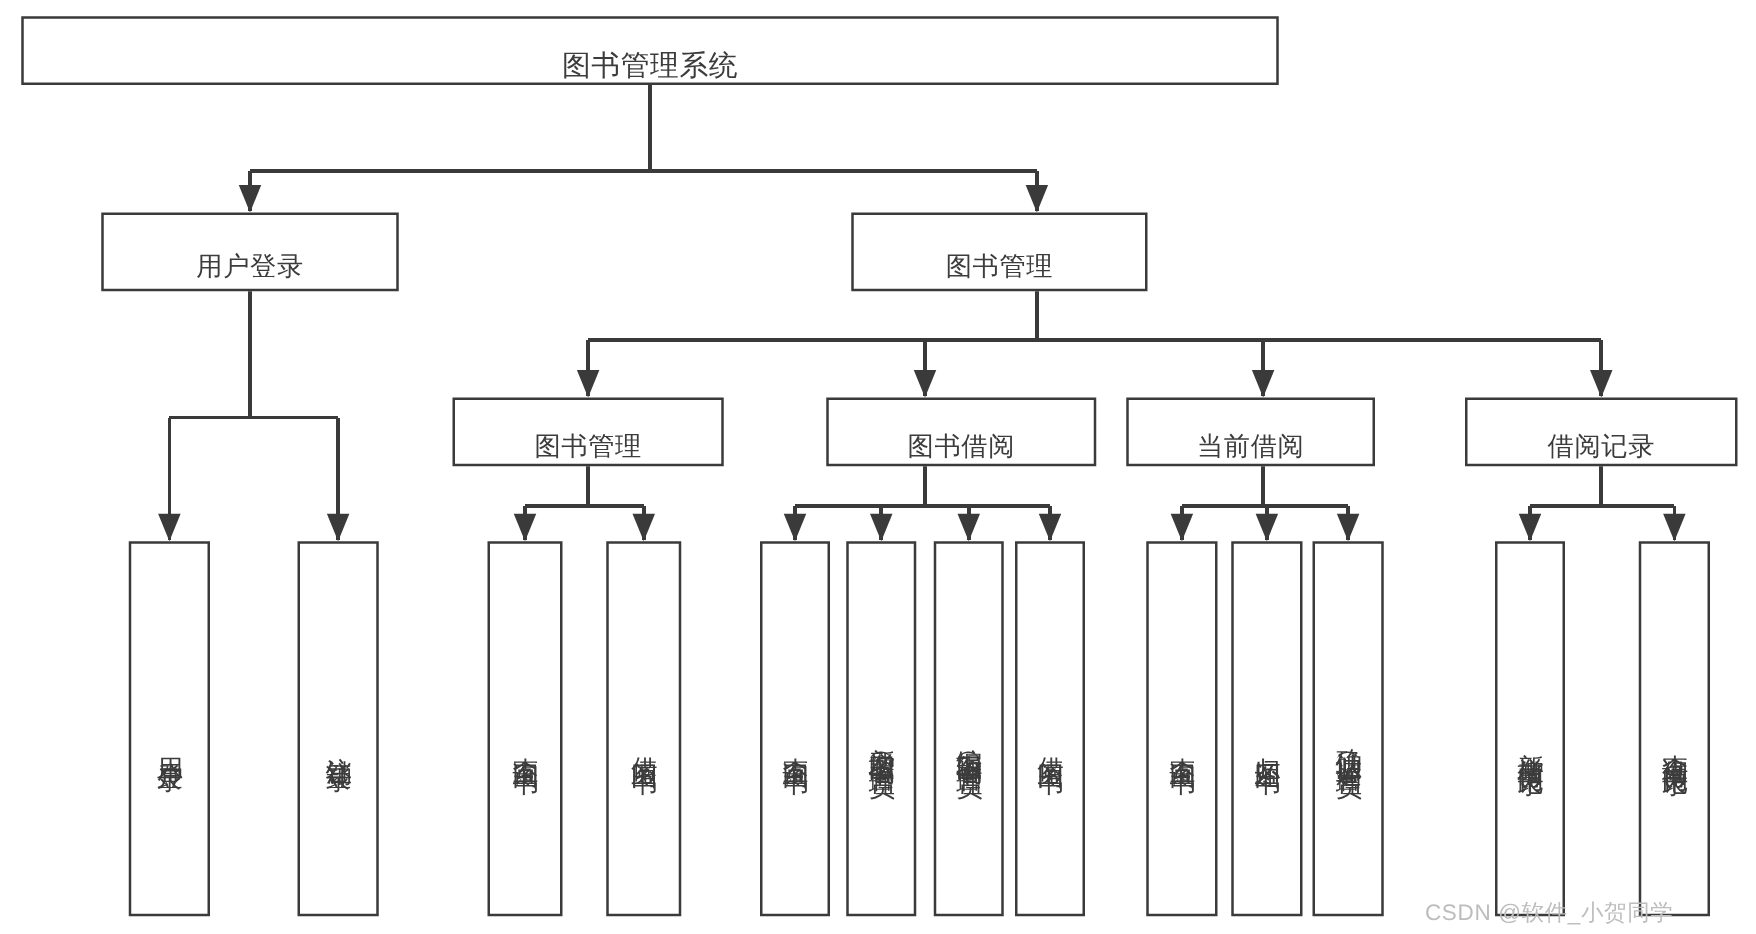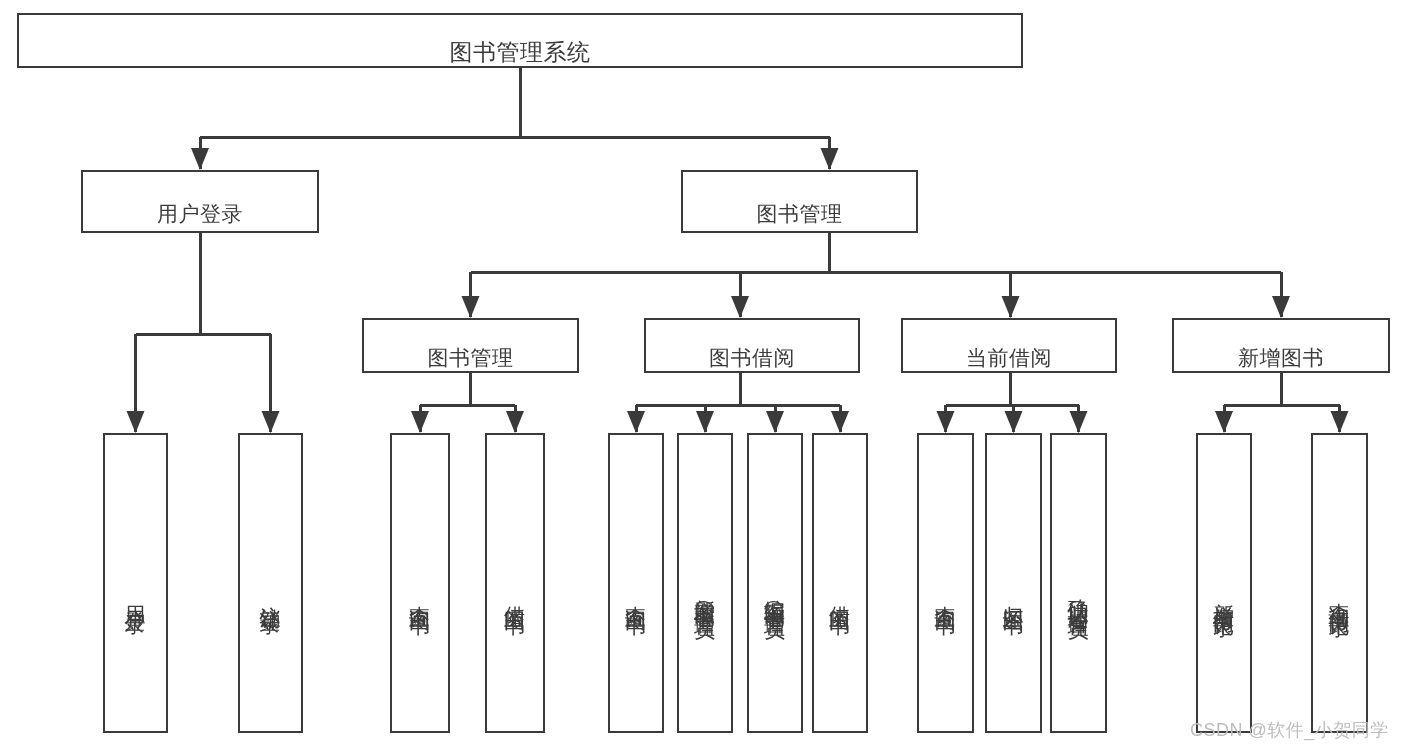--- a/index.html
+++ b/index.html
@@ -133,28 +133,28 @@
       </div>
       <div class="node horizontal" style="left: 81px; top: 170px; width: 238px; height: 63px; border-color: rgb(58, 58, 58); background: rgb(255, 255, 255); color: rgb(60, 60, 60);">
         <span class="label">用户登录</span>
       </div>
       <div class="node horizontal" style="left: 681px; top: 170px; width: 237px; height: 63px; border-color: rgb(58, 58, 58); background: rgb(255, 255, 255); color: rgb(60, 60, 60);">
         <span class="label">图书管理</span>
       </div>
       <div class="node horizontal" style="left: 362px; top: 318px; width: 217px; height: 55px; border-color: rgb(58, 58, 58); background: rgb(255, 255, 255); color: rgb(60, 60, 60);">
         <span class="label">图书管理</span>
       </div>
-      <div class="node horizontal" style="left: 644px; top: 318px; width: 216px; height: 55px; border-color: rgb(58, 58, 58); background: rgb(255, 255, 255); color: rgb(60, 60, 60);">
+      <div class="node horizontal" style="left: 661px; top: 318px; width: 216px; height: 55px; border-color: rgb(58, 58, 58); background: rgb(255, 255, 255); color: rgb(60, 60, 60);">
         <span class="label">图书借阅</span>
       </div>
-      <div class="node horizontal" style="left: 901px; top: 318px; width: 216px; height: 55px; border-color: rgb(58, 58, 58); background: rgb(255, 255, 255); color: rgb(60, 60, 60);">
+      <div class="node horizontal" style="left: 901px; top: 318px; width: 199px; height: 55px; border-color: rgb(58, 58, 58); background: rgb(255, 255, 255); color: rgb(60, 60, 60);">
         <span class="label">当前借阅</span>
       </div>
       <div class="node horizontal" style="left: 1172px; top: 318px; width: 218px; height: 55px; border-color: rgb(58, 58, 58); background: rgb(255, 255, 255); color: rgb(60, 60, 60);">
-        <span class="label">新增图书</span>
+        <span class="label">借阅记录</span>
       </div>
       <div class="node vertical" style="left: 103px; top: 433px; width: 65px; height: 300px; border-color: rgb(58, 58, 58); background: rgb(255, 255, 255); color: rgb(60, 60, 60);">
         <span class="label">用户登录</span>
       </div>
       <div class="node vertical" style="left: 238px; top: 433px; width: 65px; height: 300px; border-color: rgb(58, 58, 58); background: rgb(255, 255, 255); color: rgb(60, 60, 60);">
         <span class="label">注销登录</span>
       </div>
       <div class="node vertical" style="left: 390px; top: 433px; width: 60px; height: 300px; border-color: rgb(58, 58, 58); background: rgb(255, 255, 255); color: rgb(60, 60, 60);">
         <span class="label">查询图书</span>
       </div>
@@ -182,14 +182,14 @@
       <div class="node vertical" style="left: 1050px; top: 433px; width: 57px; height: 300px; border-color: rgb(58, 58, 58); background: rgb(255, 255, 255); color: rgb(60, 60, 60);">
         <span class="label">确认归还（管理员）</span>
       </div>
       <div class="node vertical" style="left: 1196px; top: 433px; width: 56px; height: 300px; border-color: rgb(58, 58, 58); background: rgb(255, 255, 255); color: rgb(60, 60, 60);">
         <span class="label">新增借阅记录</span>
       </div>
       <div class="node vertical" style="left: 1311px; top: 433px; width: 57px; height: 300px; border-color: rgb(58, 58, 58); background: rgb(255, 255, 255); color: rgb(60, 60, 60);">
         <span class="label">查询借阅记录</span>
       </div>
     </div>
-  <div id="watermark" style="left: 1190px; top: 718px;">CSDN @软件_小贺同学</div>
+  <div id="watermark" style="left: 1140px; top: 718px;">CSDN @软件_小贺同学</div>
 </div>
 
 </body></html>

